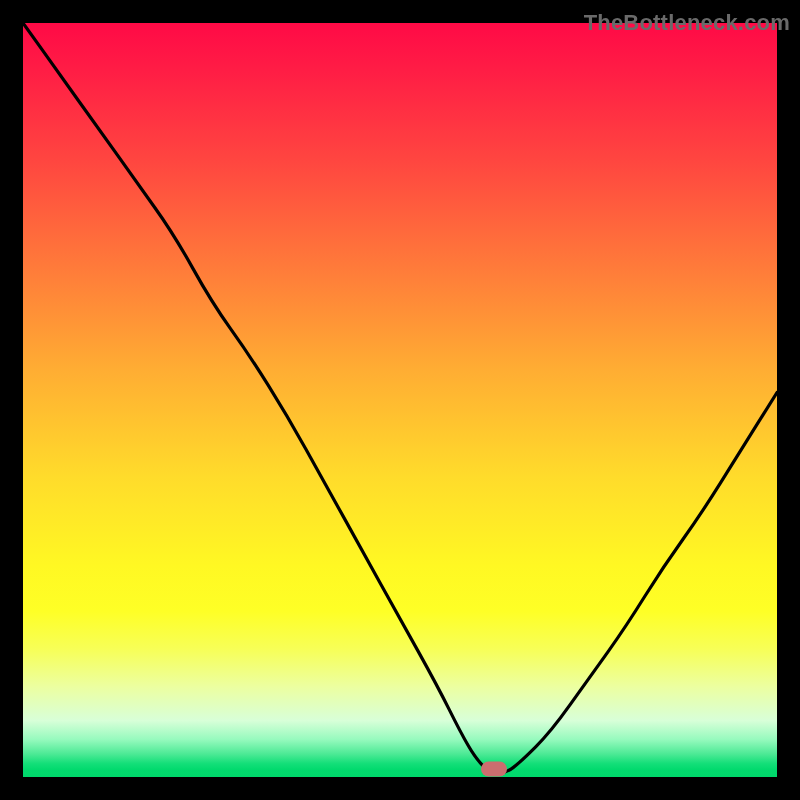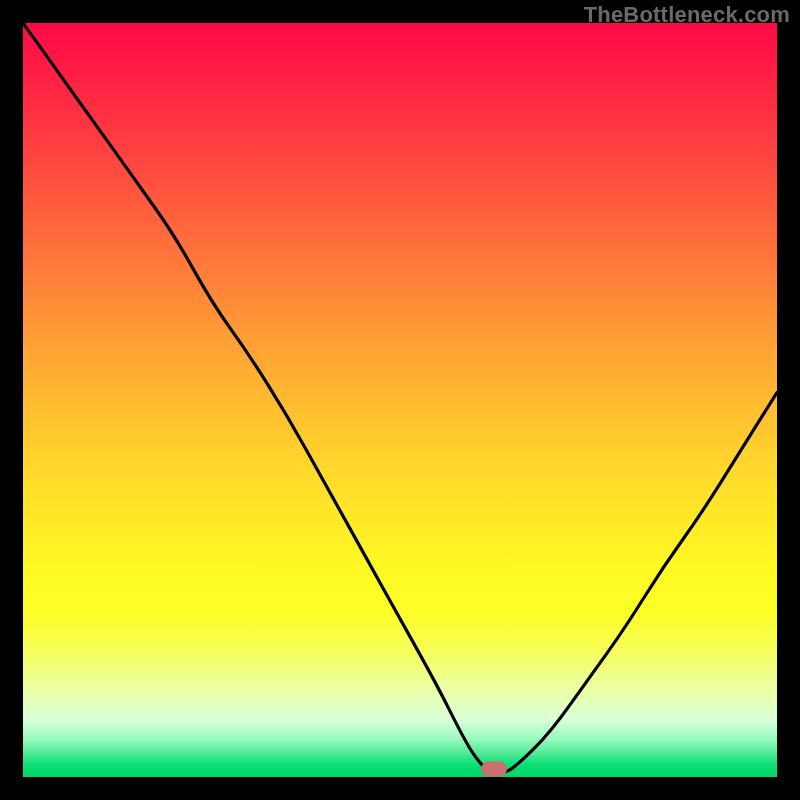--- a/index.html
+++ b/index.html
@@ -60,21 +60,21 @@
   .marker {
     position: absolute;
     width: 26px;
     height: 15px;
     background: #cb6e6f;
     border-radius: 8px;
     transform: translate(-50%, -50%);
   }
   .watermark {
     position: absolute;
-    top: 2px;
+    top: 10px;
     right: 10px;
     font-family: Arial, Helvetica, sans-serif;
     font-size: 22px;
     font-weight: bold;
     color: #6a6a6a;
     letter-spacing: 0.2px;
   }
 </style>
 </head>
 <body>

